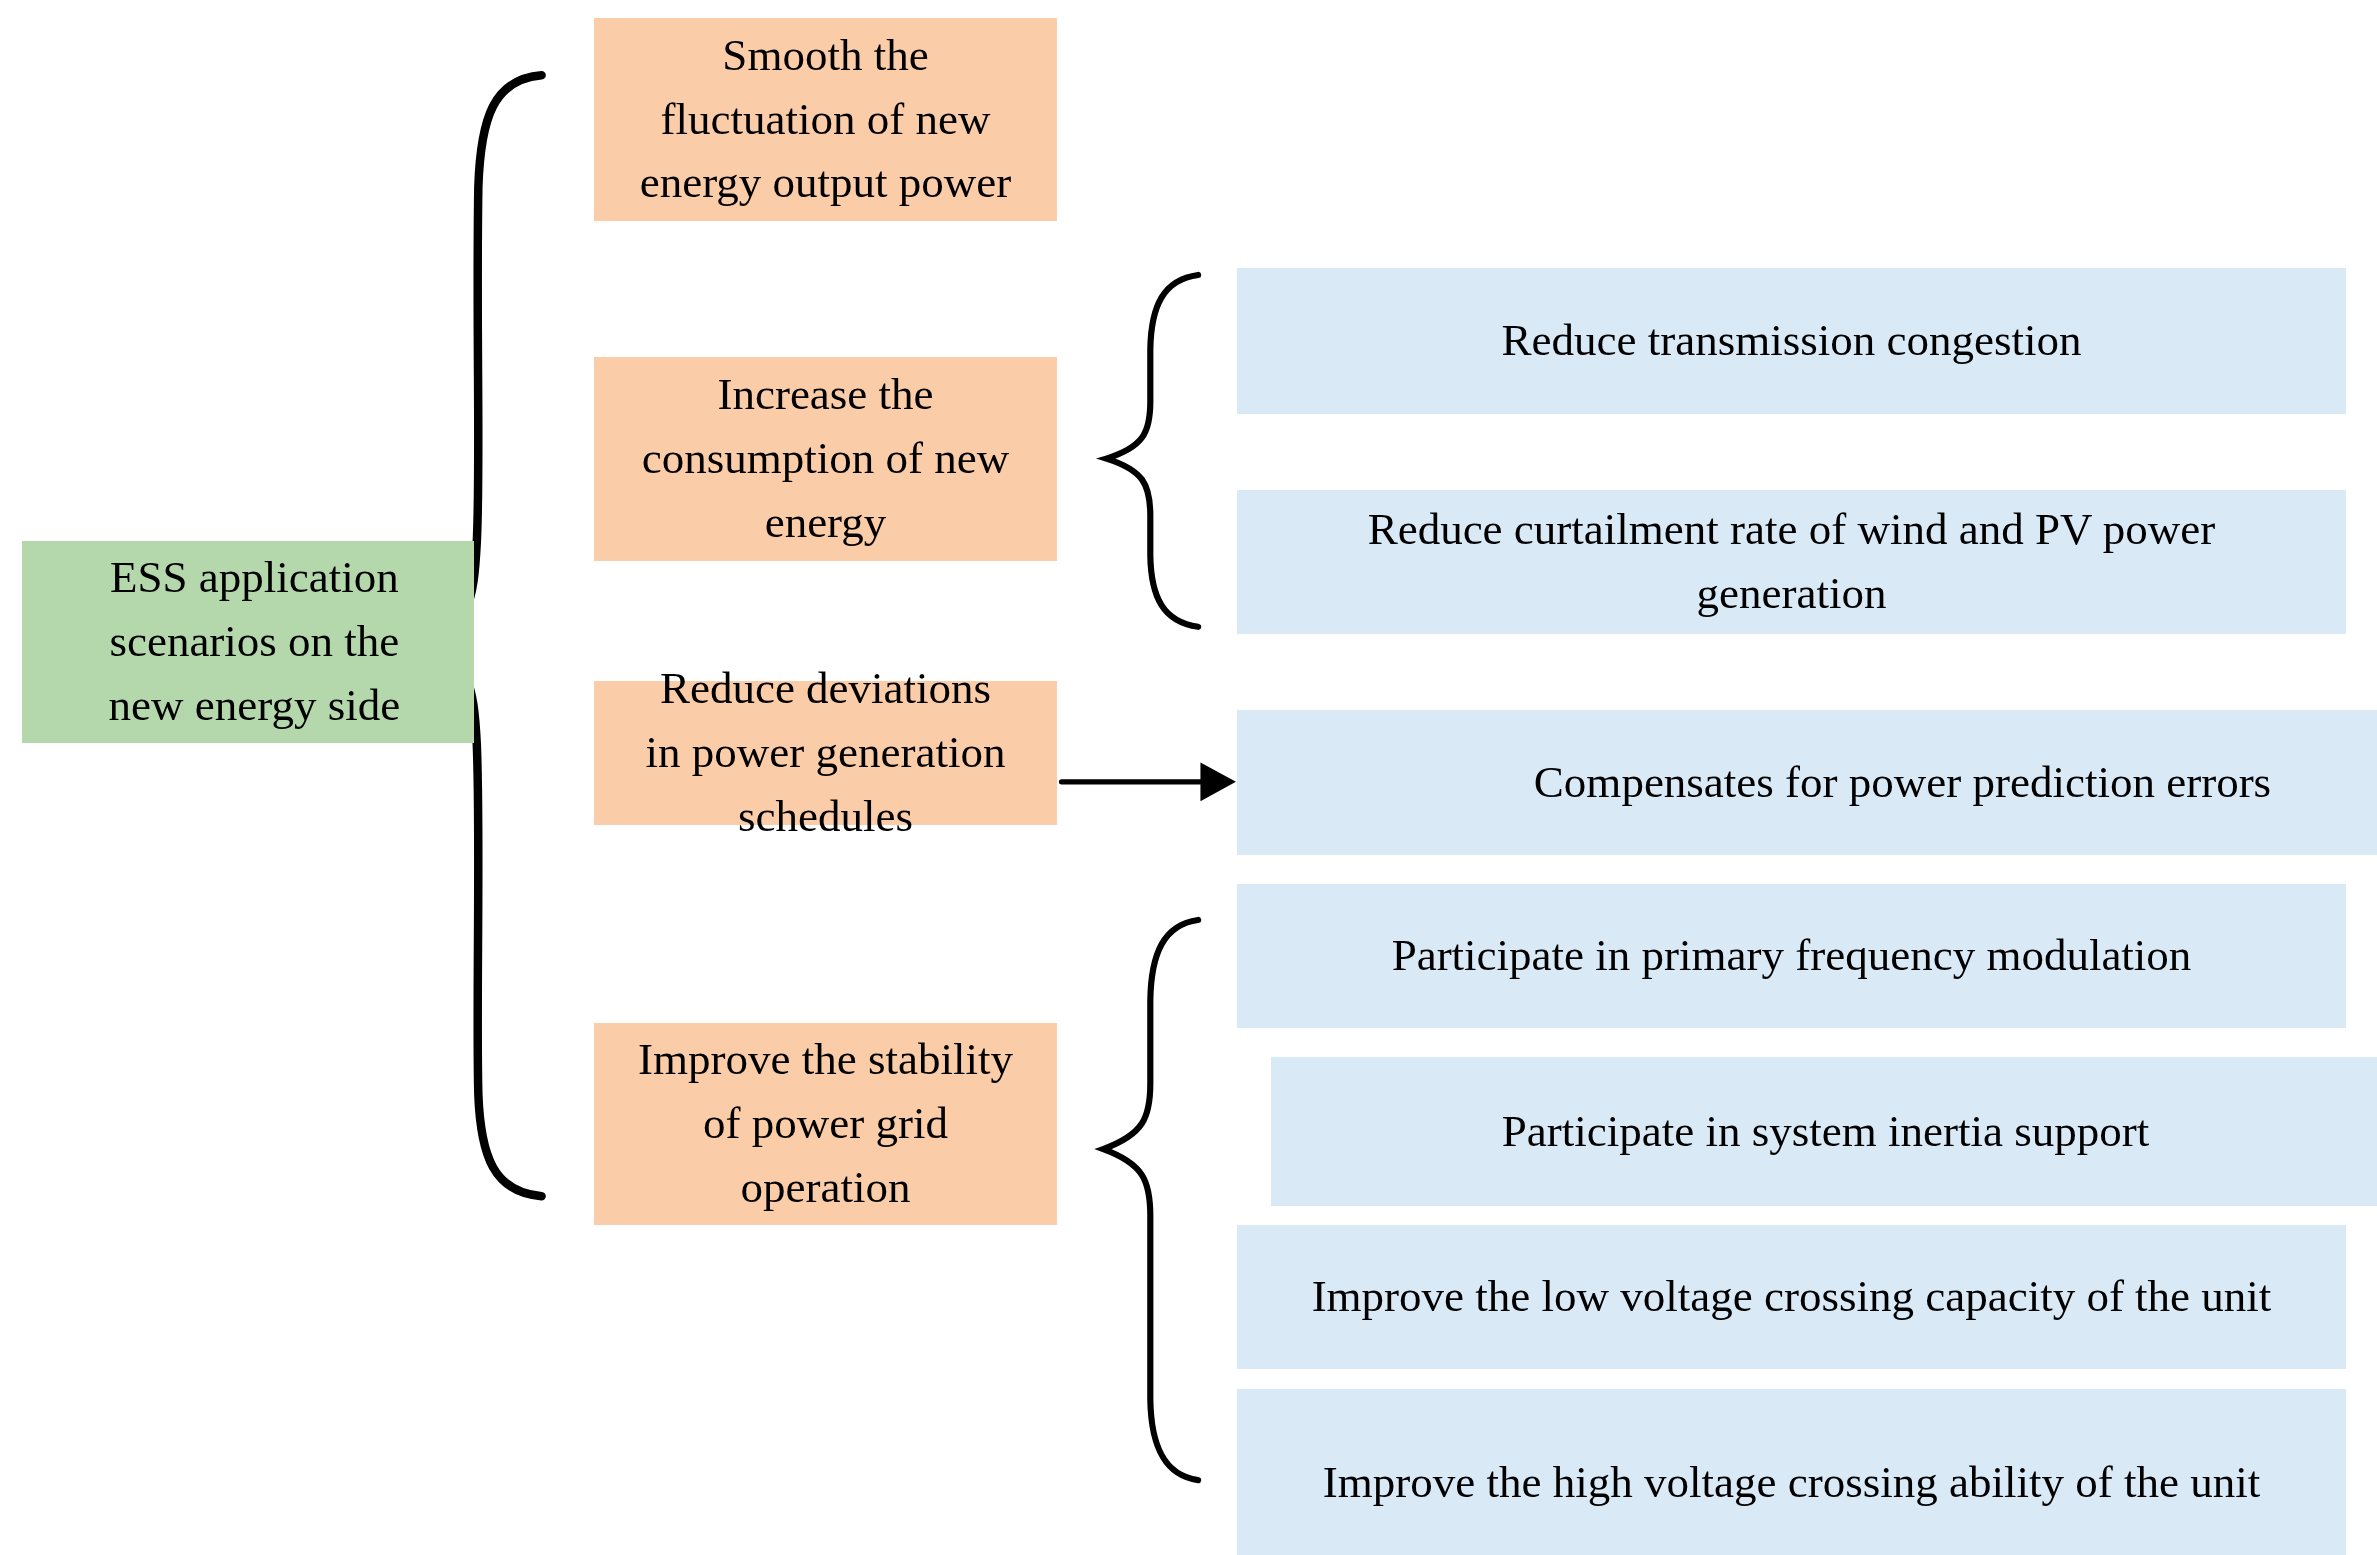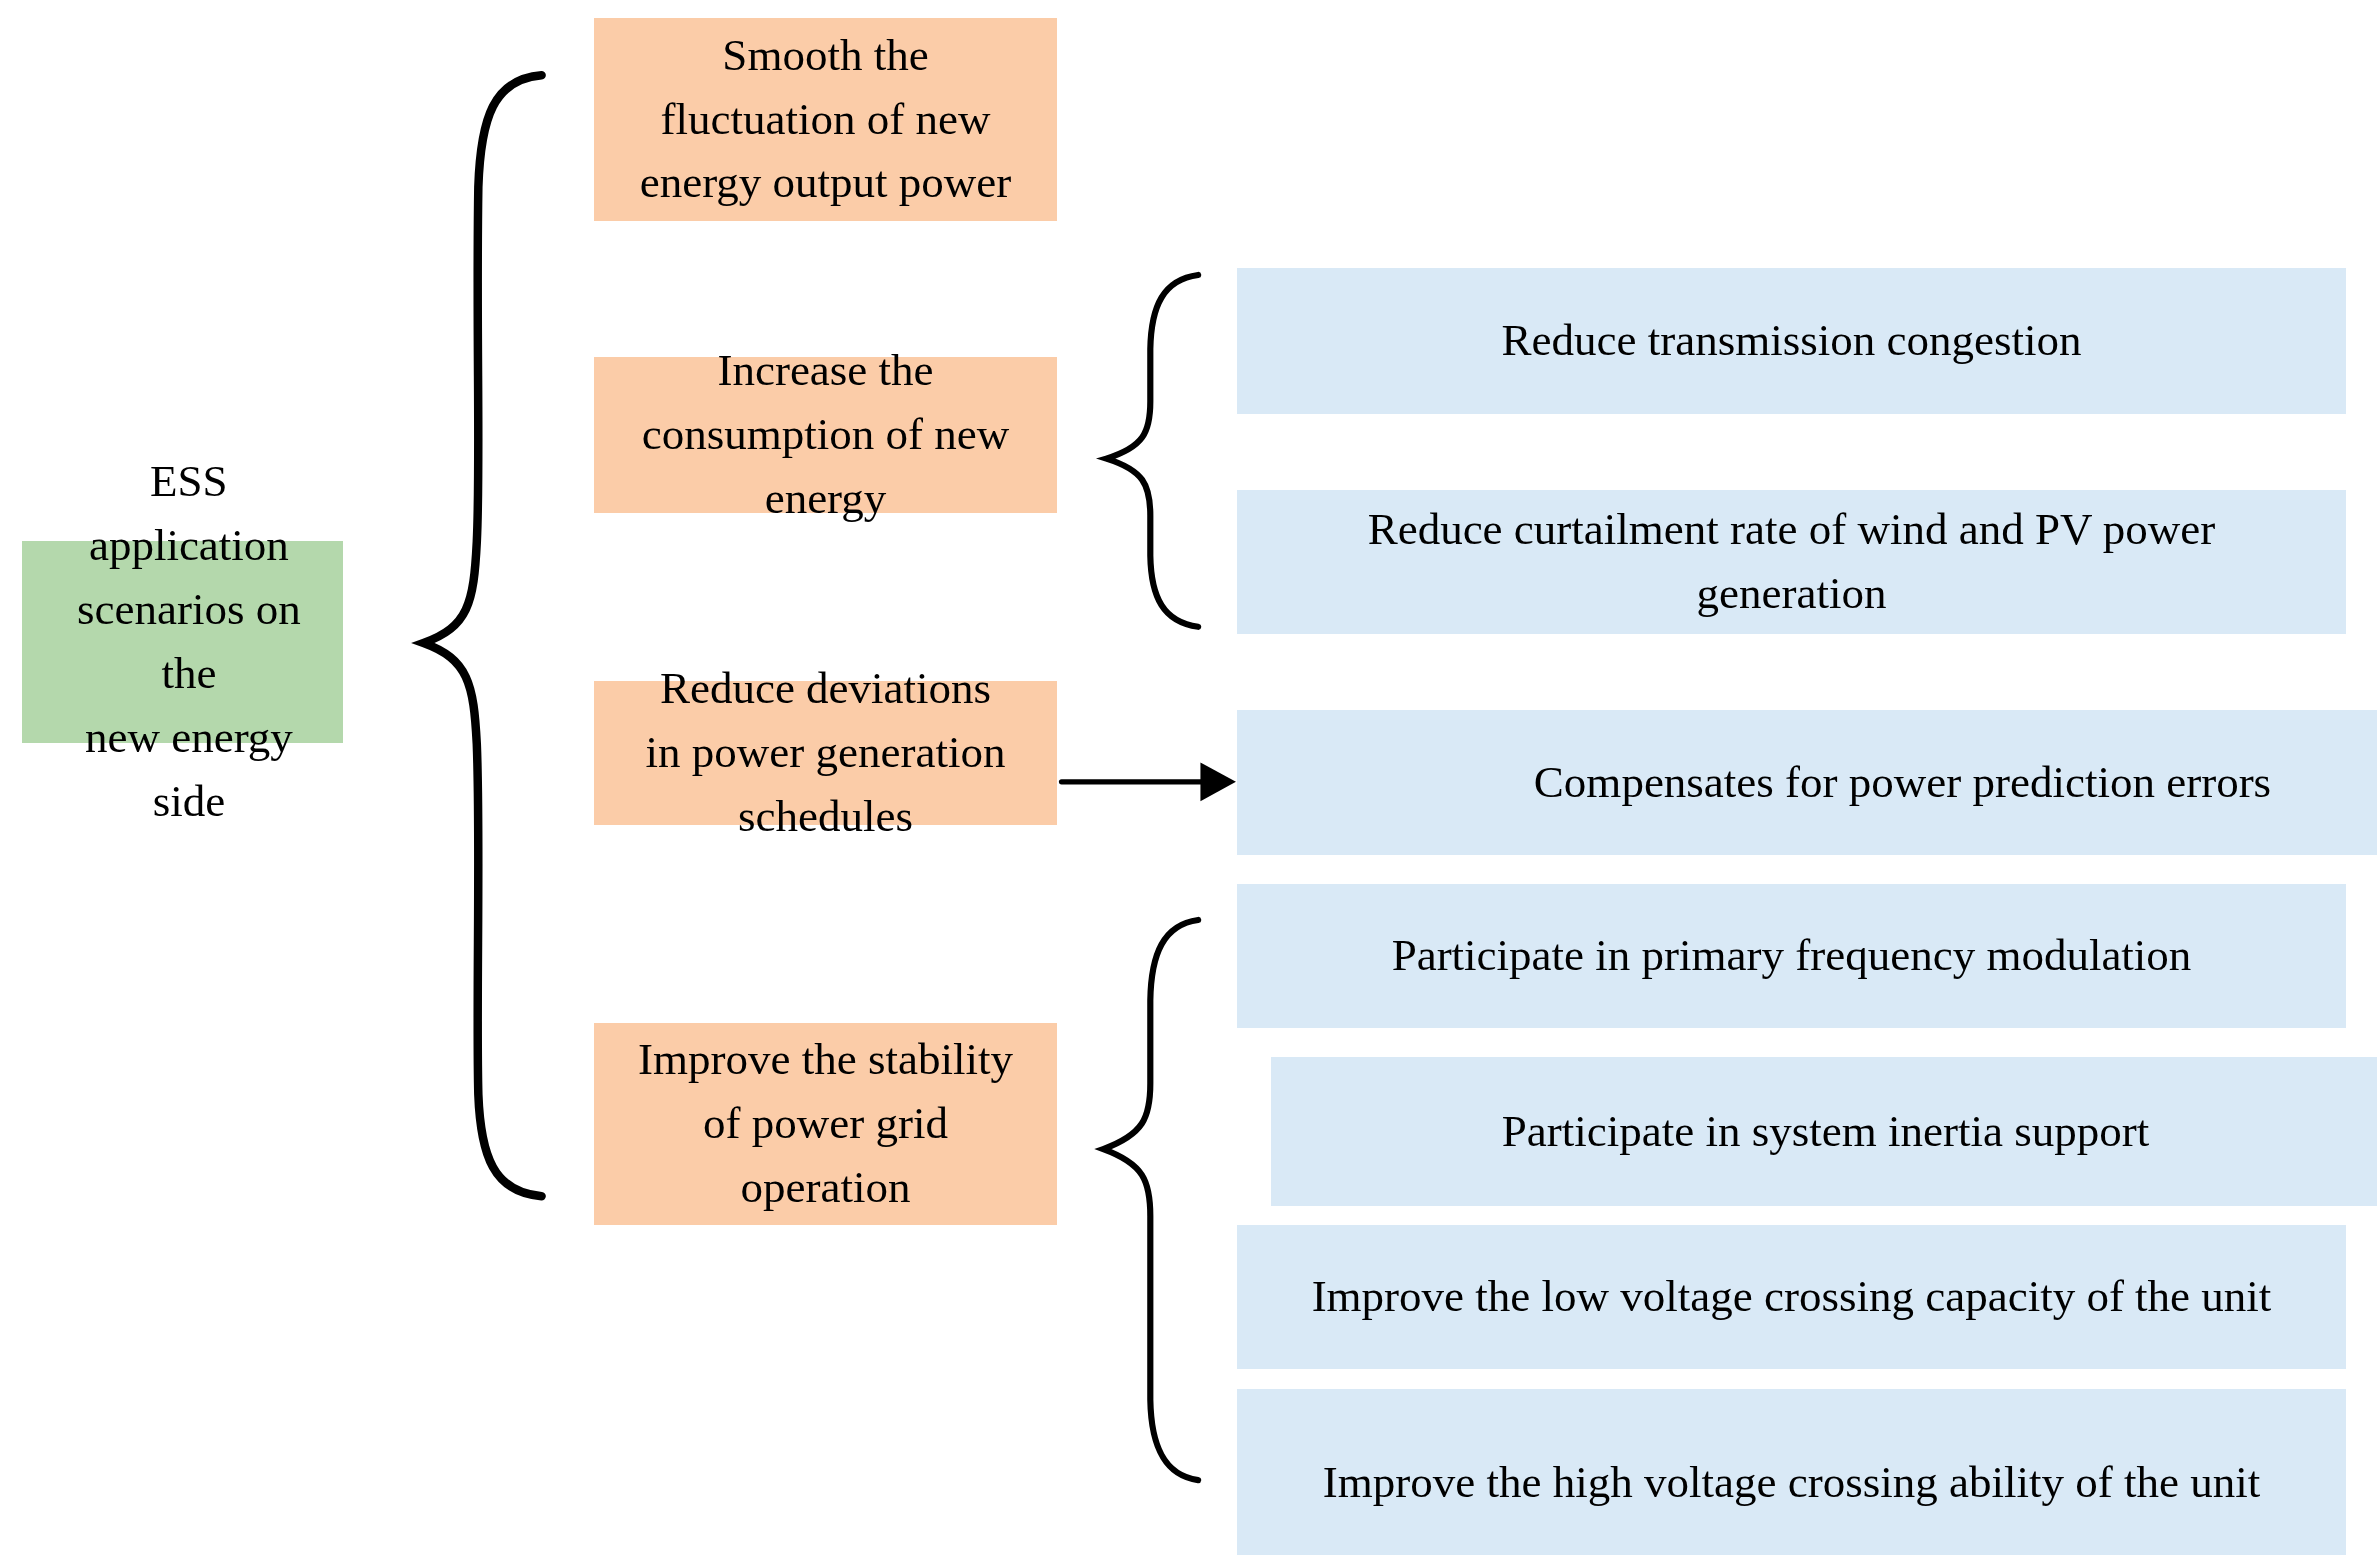--- a/index.html
+++ b/index.html
@@ -24,24 +24,24 @@
     text-align:center;
     white-space:pre-line;
     font-size:45px;line-height:1.42;
     box-sizing:border-box;
     padding:4.6px 23px;
   }
   .root-node{background:var(--root-bg);}
   .branch-node{background:var(--branch-bg);}
   .leaf-node{background:var(--leaf-bg);}
   
-  .pos-root{left:22.4px;top:541px;width:321px;height:202px;padding-left:35px;}
+  .pos-root{left:22.4px;top:541px;width:452px;height:202px;padding-left:35px;}
   
   .pos-b0{left:594px;top:18px;width:463px;height:203px;}
-  .pos-b1{left:594px;top:357px;width:463px;height:156px;}
+  .pos-b1{left:594px;top:357px;width:463px;height:204px;}
   .pos-b2{left:594px;top:681px;width:463px;height:144px;}
   .pos-b3{left:594px;top:1023px;width:463px;height:202px;}
   
   .pos-l0{left:1237px;top:268px;width:1109px;height:146px;}
   .pos-l1{left:1237px;top:490px;width:1109px;height:144px;}
   .pos-l2{left:1237px;top:710px;width:1331px;height:145px;}
   .pos-l3{left:1237px;top:884px;width:1109px;height:144px;}
   .pos-l4{left:1271px;top:1057px;width:1109px;height:149px;}
   .pos-l5{left:1237px;top:1225px;width:1109px;height:144px;}
   .pos-l6{left:1237px;top:1389px;width:1109px;height:188px;}

